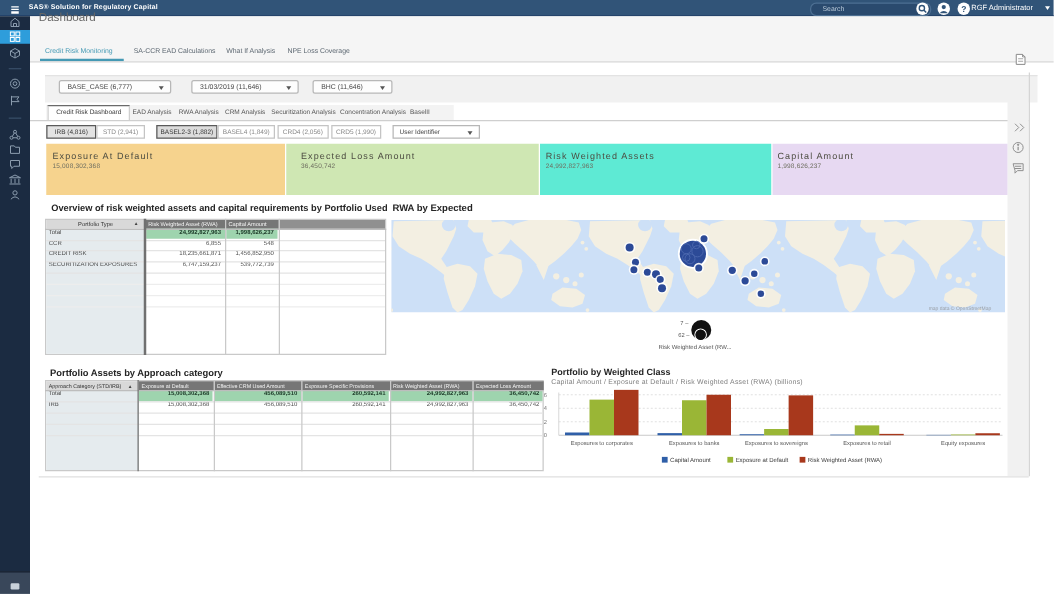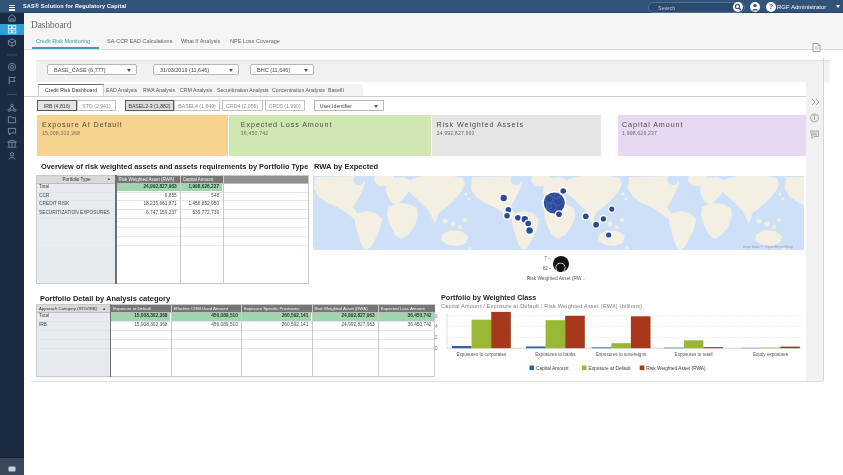--- a/index.html
+++ b/index.html
@@ -9,21 +9,21 @@
 #hamb div{height:1.1px;background:#fff;margin:1.1px 0;width:6px;}
 #brand{left:23px;top:3.2px;color:#fff;font-size:5.5px;font-weight:bold;letter-spacing:.15px;}
 #search{left:648px;top:2px;width:95px;height:9px;background:#2a4a6e;border:.5px solid #4d6f92;border-radius:5px;}
 #search span{position:absolute;left:9px;top:1.5px;font-size:5.5px;color:#b9c9d8;}
 #admin{left:777px;top:3.5px;color:#fff;font-size:6px;}
 #caret{left:836px;top:5px;width:0;height:0;border-left:2.5px solid transparent;border-right:2.5px solid transparent;border-top:3px solid #fff;}
 #sidebar{left:0;top:13px;width:23.5px;height:462px;background:#1b2b41;}
 #sbbot{position:absolute;left:0;top:444px;width:23.5px;height:18px;background:#39475a;border-top:1px solid #141f2e;}
 #sel{position:absolute;left:0;top:10.5px;width:23.5px;height:11.5px;background:#2e9ddb;}
 #hdr{left:23.5px;top:13px;width:819.5px;height:37px;background:#f5f5f5;}
-#title{left:31px;top:20px;font-size:9.3px;color:#666;font-family:Liberation Serif, serif;}
+#title{left:31px;top:9px;font-size:9.3px;color:#666;}
 #hline{left:23.5px;top:49px;width:819.5px;height:1px;background:#d9d9d9;}
 .t1{position:absolute;top:38px;font-size:5.5px;color:#5b6670;}
 .t1a{color:#4499b4;}
 #t1u{left:32px;top:46.5px;width:67px;height:2px;background:#4499b4;}
 
 #band{left:36px;top:59.5px;width:794px;height:22.5px;background:#f1f1f1;border-top:1px solid #e3e3e3;box-sizing:border-box;}
 .dd{position:absolute;top:64px;height:11px;background:#fdfdfd;border:1px solid #b7b7b7;border-radius:2px;font-size:5.5px;color:#4a4a4a;line-height:11px;padding-left:6px;box-sizing:border-box;}
 .dd i{position:absolute;right:5px;top:4px;width:0;height:0;border-left:2.5px solid transparent;border-right:2.5px solid transparent;border-top:3px solid #555;}
 .t2{position:absolute;top:87px;font-size:5.2px;color:#565656;}
 #t2strip{left:37px;top:84px;width:326px;height:11.5px;background:#f3f3f3;}
@@ -149,32 +149,32 @@
 </g>
 </svg>
 <div class="kpi" style="left:37px;width:190.8px;background:#f6d38e;">
     <div class="kt">Exposure At Default</div>
     <div class="kv">15,008,302,368</div>
   </div>
 <div class="kpi" style="left:228.8px;width:202.6px;background:#cfe7b3;">
     <div class="kt" style="left:12px;">Expected Loss Amount</div>
     <div class="kv" style="left:12px;">36,450,742</div>
   </div>
-<div class="kpi" style="left:432px;width:169px;background:#e5e5e5;">
+<div class="kpi" style="left:432px;width:185px;background:#5eead4;">
     <div class="kt" style="left:4.5px;">Risk Weighted Assets</div>
     <div class="kv" style="left:4.5px;">24,992,827,963</div>
   </div>
 <div class="kpi" style="left:618px;width:188px;background:#e7d9f2;">
     <div class="kt" style="left:4px;">Capital Amount</div>
     <div class="kv" style="left:4px;">1,998,626,237</div>
   </div>
-<div class="sect" style="left:41px;top:161.5px;">Overview of risk weighted assets and assets requirements by Portfolio Type</div>
+<div class="sect" style="left:41px;top:161.5px;">Overview of risk weighted assets and capital requirements by Portfolio Used</div>
 <div class="sect" style="left:314px;top:161.5px;font-size:7.6px;">RWA by Expected</div>
 <div class="sect" style="left:441px;top:292.5px;font-size:7.2px;">Portfolio by Weighted Class</div>
-<div class="sect" style="left:40px;top:293.5px;font-size:7.5px;">Portfolio Detail by Analysis category</div>
+<div class="sect" style="left:40px;top:293.5px;font-size:7.5px;">Portfolio Assets by Approach category</div>
 <div class="abs" style="left:441px;top:303px;font-size:5.5px;letter-spacing:0.22px;color:#7c7c7c;">Capital Amount / Exposure at Default / Risk Weighted Asset (RWA) (billions)</div>
 
 <div class="abs" style="left:36px;top:175px;width:273px;height:109px;background:#fff;border:1px solid #c9c9c9;box-sizing:border-box;"></div>
 <div class="abs" style="left:37px;top:182.6px;width:79px;height:100.4px;background:#e5ebee;"></div>
 <div class="abs" style="left:37px;top:176px;width:79px;height:6.6px;background:#d9d9d9;font-size:4.6px;color:#333;text-align:center;line-height:7.6px;">Portfolio Type</div>
 <div class="abs" style="left:107px;top:176px;width:8px;height:6.6px;font-size:3.8px;color:#444;line-height:7.6px;">▲</div>
 <div class="hcell" style="left:116px;top:176px;width:64.30000000000001px;height:6.6px;line-height:7.6px;">Risk Weighted Asset (RWA)</div>
 <div class="hcell" style="left:180.3px;top:176px;width:42.29999999999998px;height:6.6px;line-height:7.6px;">Capital Amount</div>
 <div class="abs" style="left:222.6px;top:176px;width:85.4px;height:6.6px;background:#909090;"></div>
 <div class="cell" style="left:39px;top:182.6px;width:76px;height:8.9px;">Total</div>

